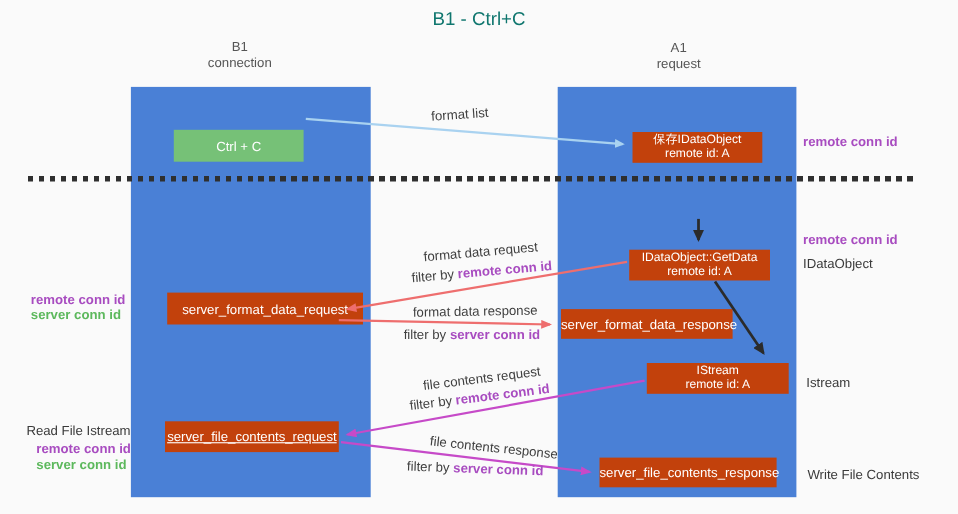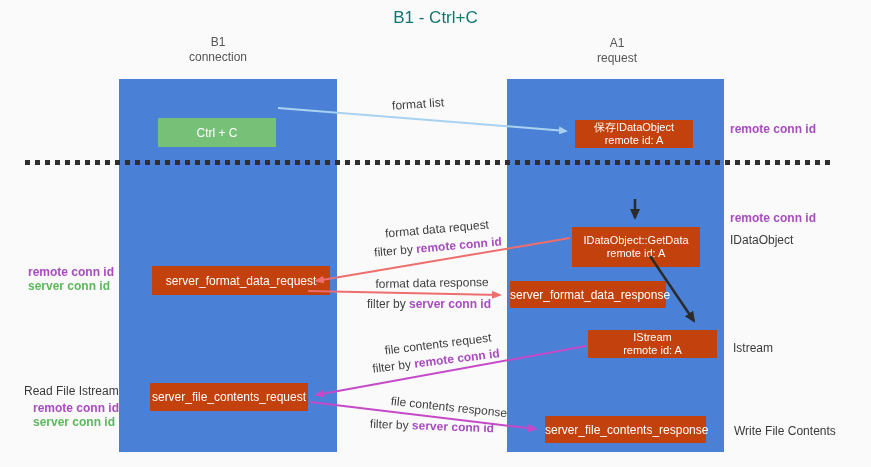--- a/index.html
+++ b/index.html
@@ -49,39 +49,39 @@
   <div class="abs node green" style="left:158px;top:95px;width:118px;height:29px;margin-top:23px;">
     <span>Ctrl + C</span>
   </div>
 
   <div class="abs node orange small" style="left:575px;top:120px;width:118px;height:28px;">
     <span>保存IDataObject</span>
     <span>remote id: A</span>
   </div>
 
 
-  <div class="abs node orange small" style="left:572px;top:227px;width:128px;height:40px;">
+  <div class="abs node orange small" style="left:572px;top:227px;width:128px;height:28px;">
     <span>IDataObject::GetData</span>
     <span>remote id: A</span>
   </div>
 
   <div class="abs node orange" style="left:152px;top:266px;width:178px;height:29px;">
     <span>server_format_data_request</span>
   </div>
 
   <div class="abs node orange" style="left:510px;top:281px;width:156px;height:27px;">
     <span>server_format_data_response</span>
   </div>
 
   <div class="abs node orange small" style="left:588px;top:330px;width:129px;height:28px;">
     <span>IStream</span>
     <span>remote id: A</span>
   </div>
 
-  <div class="abs node orange" style="left:150px;top:383px;width:158px;height:28px;">
+  <div class="abs node orange" style="left:150px;top:383px;width:158px;height:28px;text-decoration:underline;">
     <span>server_file_contents_request</span>
   </div>
 
   <div class="abs node orange" style="left:545px;top:416px;width:161px;height:27px;">
     <span>server_file_contents_response</span>
   </div>
 
   <svg class="arrows" width="871" height="467">
     <defs>
       <marker id="mblue" markerWidth="9" markerHeight="8" refX="7" refY="4" orient="auto" markerUnits="userSpaceOnUse">

